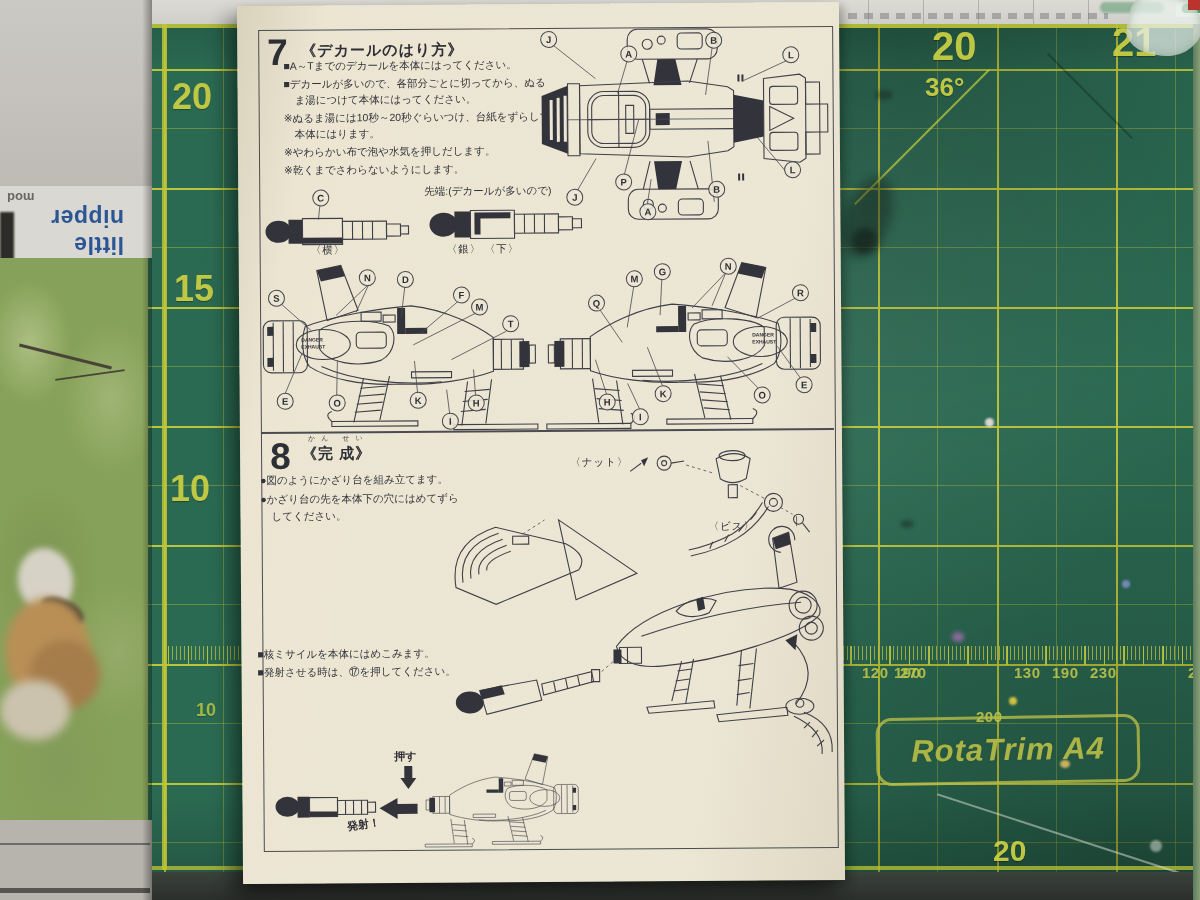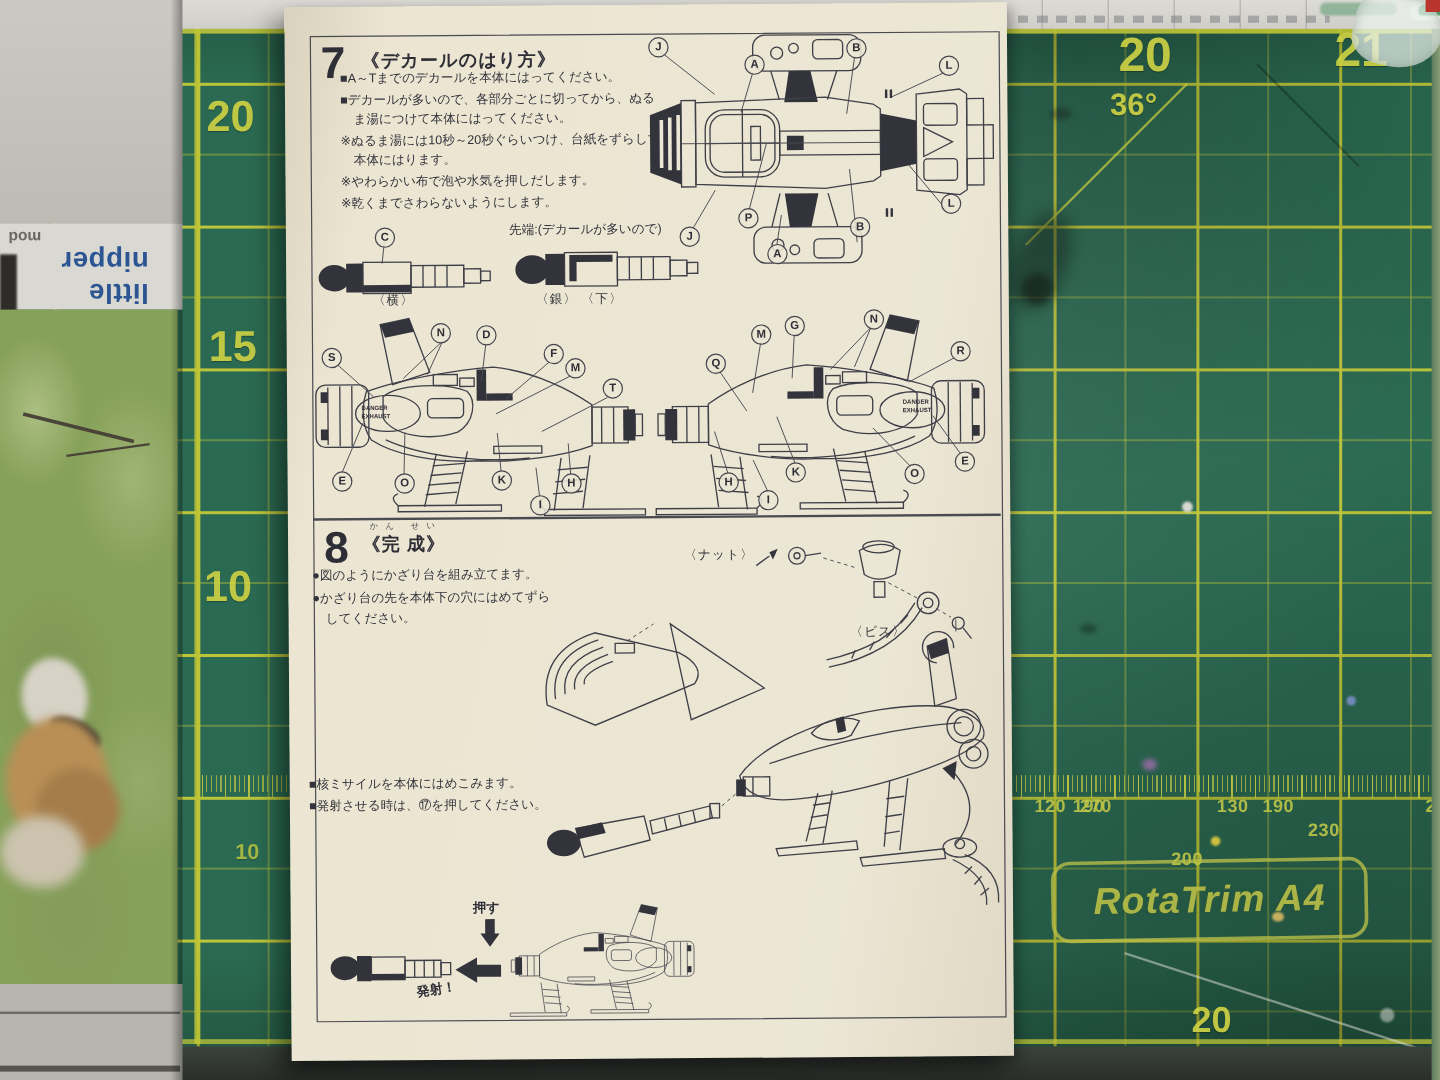--- a/index.html
+++ b/index.html
@@ -115,21 +115,21 @@
   <span class="mat-num" style="left:993px;top:834px;font-size:30px;">20</span>
 
   <div class="ruler"></div>
   <div class="ruler2"></div>
   <span class="ruler-num" style="left:862px;">120</span>
   <span class="ruler-num" style="left:900px;">270</span>
   <span class="ruler-num" style="left:894px;">190</span>
   <span class="ruler-num" style="left:976px;margin-top:44px;">200</span>
   <span class="ruler-num" style="left:1014px;">130</span>
   <span class="ruler-num" style="left:1052px;">190</span>
-  <span class="ruler-num" style="left:1090px;margin-top:20px;">230</span>
+  <span class="ruler-num" style="left:1090px;">230</span>
   <span class="ruler-num" style="left:1188px;">240</span>
 
   <div class="rotatrim">
     <span>RotaTrim A4</span>
   </div>
 
   <div class="stain" style="left:845px;top:175px;width:45px;height:85px;background:rgba(20,30,25,.45);filter:blur(6px);transform:rotate(20deg);"></div>
   <div class="stain" style="left:852px;top:228px;width:26px;height:26px;background:rgba(15,20,18,.5);filter:blur(3px);"></div>
   <div class="stain" style="left:875px;top:90px;width:18px;height:10px;background:rgba(20,20,20,.35);filter:blur(2px);"></div>
   <div class="stain" style="left:985px;top:418px;width:9px;height:9px;background:#d8d8d0;filter:blur(1px);"></div>

